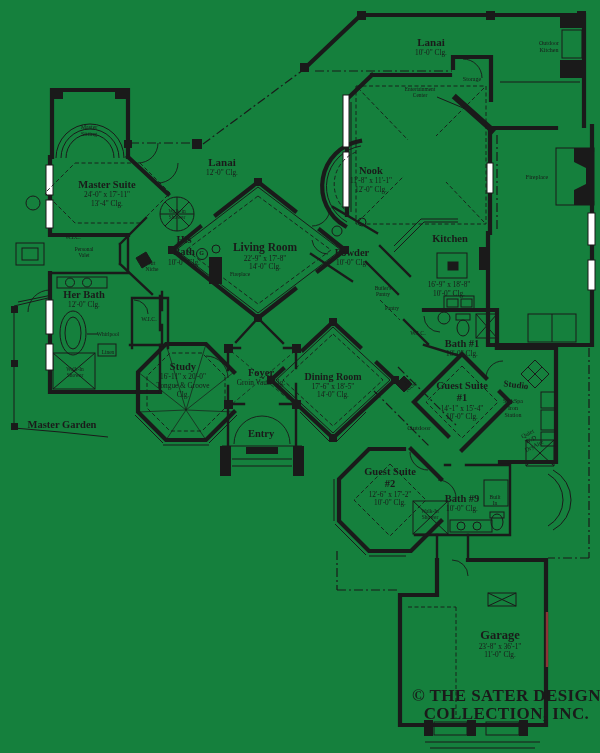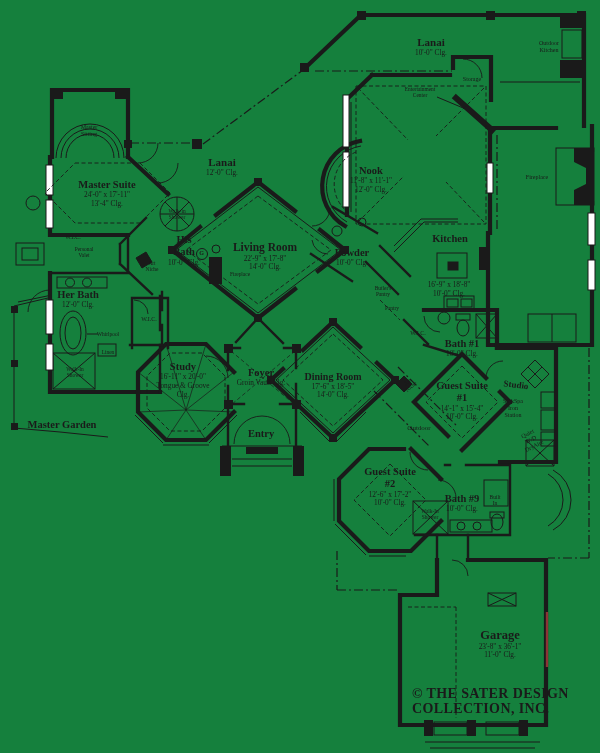--- a/index.html
+++ b/index.html
@@ -10,22 +10,22 @@
        white-space:nowrap;line-height:1.18;color:#1a1a1a;}
   .rn{display:block;font-weight:bold;font-size:10.5px;}
   .rn-lg{display:block;font-weight:bold;font-size:12.5px;}
   .rd{display:block;font-size:7.3px;}
   .tiny{display:block;font-size:6px;line-height:1.15;}
   .tiny2{display:block;font-size:5.4px;line-height:1.12;}
   .rot7{transform:translate(-50%,-50%) rotate(7deg);}
   .rot-28{transform:translate(-50%,-50%) rotate(-28deg);}
   .rot-40{transform:translate(-50%,-50%) rotate(-40deg);}
   .studio-name{display:block;font-weight:bold;font-size:9px;}
-  .copyright{position:absolute;left:412px;top:687px;transform:none;text-align:left;
-             font-weight:bold;font-size:14px;line-height:1.05;letter-spacing:.4px;}
+  .copyright{position:absolute;left:412px;top:687px;transform:none;text-align:center;
+             font-weight:bold;font-size:17px;line-height:1.05;letter-spacing:.4px;}
   .copyright span{display:block;}
 </style>
 </head>
 <body>
 
 <div id="plan">
 
 <svg width="600" height="753" viewBox="0 0 600 753">
 
   <g stroke="#1a1a1a" stroke-width="4.2" fill="none" stroke-linecap="square">
@@ -320,21 +320,21 @@
 
 <div class="lbl" style="left:73px;top:237px">
   <span class="tiny">W.I.C.</span>
 </div>
 
 <div class="lbl" style="left:84px;top:252px">
   <span class="tiny2">Personal</span>
   <span class="tiny2">Valet</span>
 </div>
 
-<div class="lbl" style="left:78px;top:299px">
+<div class="lbl" style="left:84px;top:299px">
   <span class="rn">Her Bath</span>
   <span class="rd">12'-0" Clg.</span>
 </div>
 
 <div class="lbl" style="left:108px;top:334px">
   <span class="tiny2">Whirlpool</span>
 </div>
 
 <div class="lbl" style="left:108px;top:352px">
   <span class="tiny2">Linen</span>

